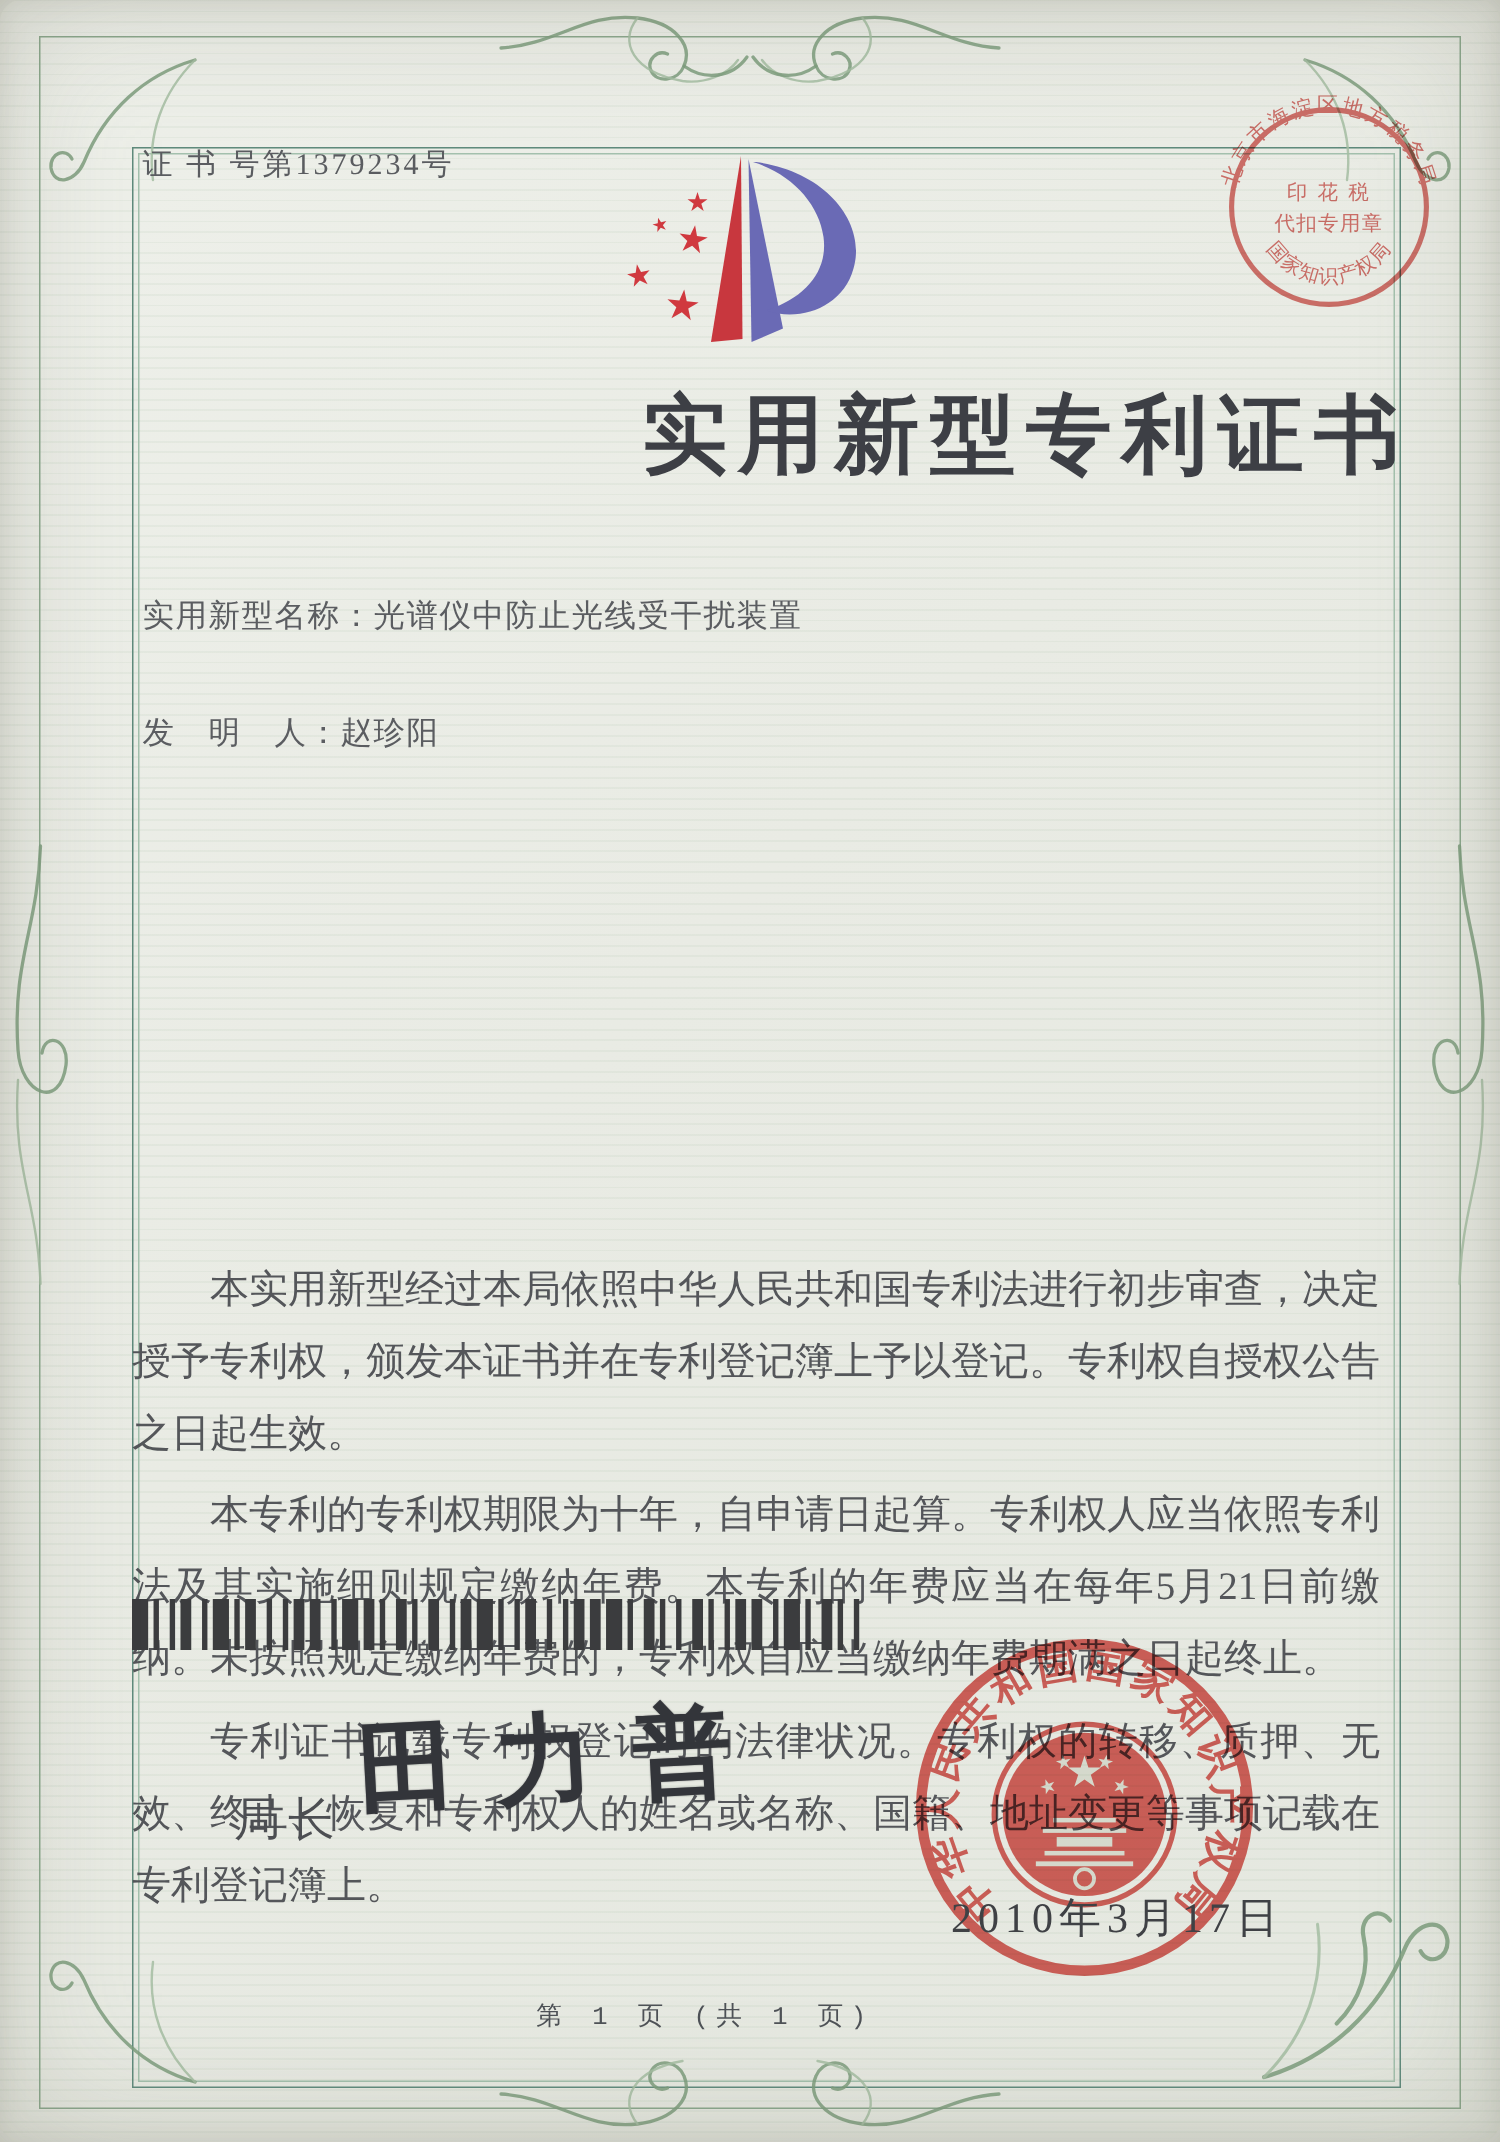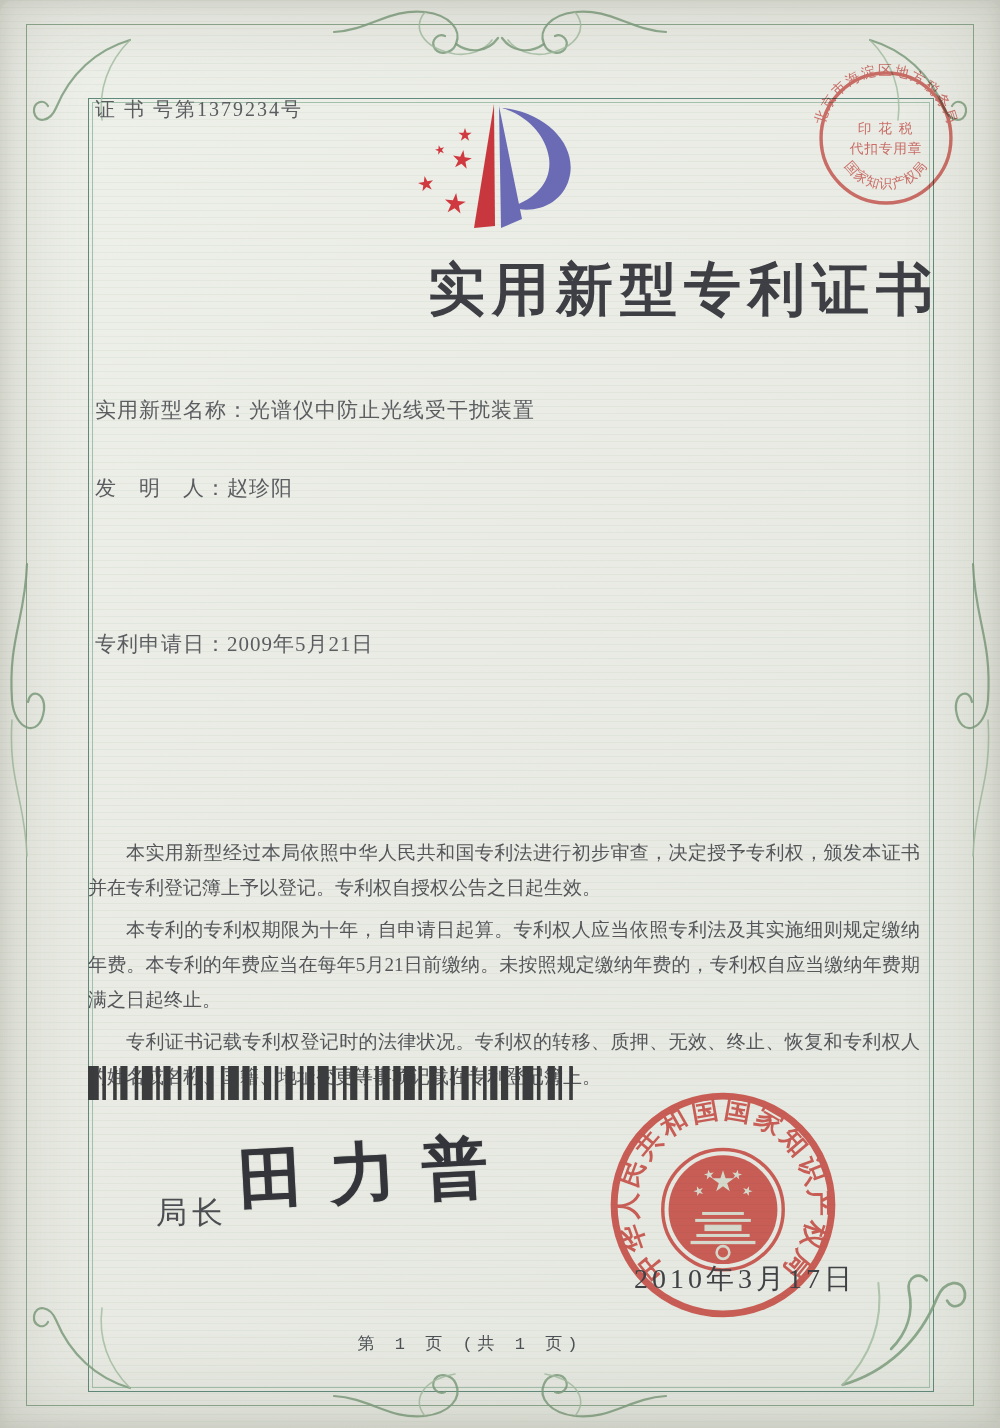--- a/index.html
+++ b/index.html
@@ -30,21 +30,21 @@
   .orn path{fill:none;stroke:#7d9c7c;stroke-width:2.2;stroke-linecap:round;opacity:.85;}
   .orn .lite{stroke:#a4bda2;stroke-width:1.6;}
   .content{position:absolute;inset:0;color:#55575b;}
   .cert-no{position:absolute;left:95px;top:96px;font-size:20px;letter-spacing:2px;color:#5a5c60;}
   .logo{position:absolute;left:398px;top:86px;width:200px;height:164px;}
   .tax-stamp{position:absolute;left:792px;top:44px;width:188px;height:188px;
     mix-blend-mode:multiply;opacity:.92;}
   .title{position:absolute;left:0;right:60px;top:252px;text-align:right;
     font-size:57px;font-weight:600;color:#3d3f45;letter-spacing:7px;}
   .field{position:absolute;left:95px;font-size:21px;letter-spacing:1px;color:#5b5d61;white-space:nowrap;}
-  .paras{position:absolute;left:88px;width:832px;top:836px;font-size:19px;
+  .paras{position:absolute;left:88px;width:832px;top:836px;font-size:26px;
     line-height:1.84;color:#54565a;text-align:justify;}
   .paras p{margin:0 0 7px 0;text-indent:2em;}
   .barcode{position:absolute;left:88px;top:1066px;width:492px;height:34px;}
   .sig-label{position:absolute;left:156px;top:1192px;font-size:31px;letter-spacing:5px;color:#4c4e52;text-align:right;}
   .sig-name{position:absolute;left:238px;top:1128px;font-size:66px;color:#33353a;
     letter-spacing:26px;transform:rotate(-3deg);font-weight:600;white-space:nowrap;
     text-shadow:0 0 1px rgba(40,40,45,.6);}
   .office-seal{position:absolute;left:584px;top:1066px;width:278px;height:278px;
     mix-blend-mode:multiply;opacity:.95;}
   .seal-date{position:absolute;left:634px;top:1260px;font-size:28px;letter-spacing:4px;
@@ -149,21 +149,20 @@
         <textPath href="#taxArcBottom" startOffset="50%" text-anchor="middle">国家知识产权局</textPath>
       </text>
       <text x="110" y="104" text-anchor="middle" fill="#d96a66" font-size="16" letter-spacing="2">印 花 税</text>
       <text x="110" y="128" text-anchor="middle" fill="#d96a66" font-size="16" letter-spacing="1">代扣专用章</text>
     </svg>
 
     <div class="title">实用新型专利证书</div>
 
     <div class="field" style="top:396px"><span>实用新型名称：</span><span>光谱仪中防止光线受干扰装置</span></div>
     <div class="field" style="top:474px"><span>发　明　人：</span><span>赵珍阳</span></div>
-    <div class="field" style="top:630px"><span>专利申请日：</span><span>2009年5月21日</span></div>
 
     <div class="paras">
       <p>本实用新型经过本局依照中华人民共和国专利法进行初步审查，决定授予专利权，颁发本证书并在专利登记簿上予以登记。专利权自授权公告之日起生效。</p>
       <p>本专利的专利权期限为十年，自申请日起算。专利权人应当依照专利法及其实施细则规定缴纳年费。本专利的年费应当在每年5月21日前缴纳。未按照规定缴纳年费的，专利权自应当缴纳年费期满之日起终止。</p>
       <p>专利证书记载专利权登记时的法律状况。专利权的转移、质押、无效、终止、恢复和专利权人的姓名或名称、国籍、地址变更等事项记载在专利登记簿上。</p>
     </div>
 
     <svg class="barcode" id="barcode" viewBox="0 0 492 34" preserveAspectRatio="none">
         <rect x="0.00" y="0" width="10.77" height="34" fill="#3b3c3e"></rect>
         <rect x="14.36" y="0" width="3.59" height="34" fill="#3b3c3e"></rect>

